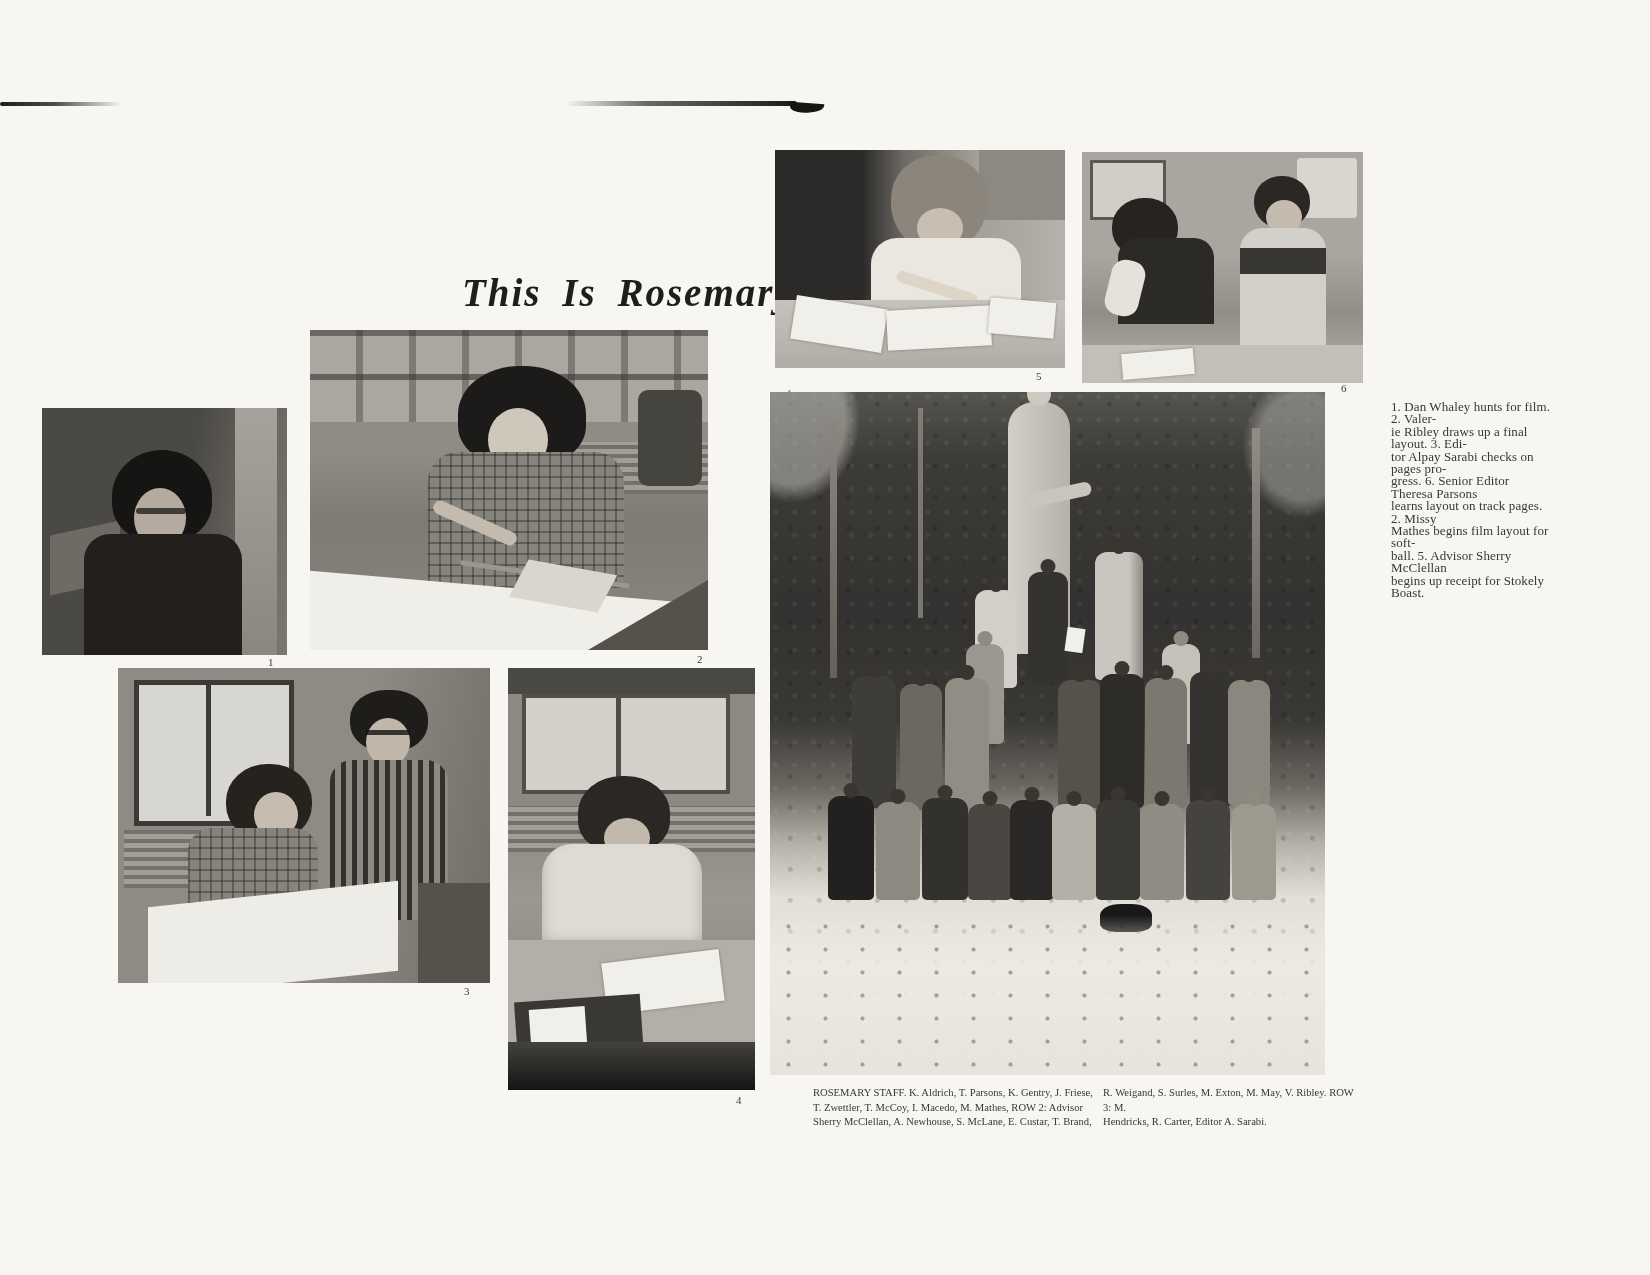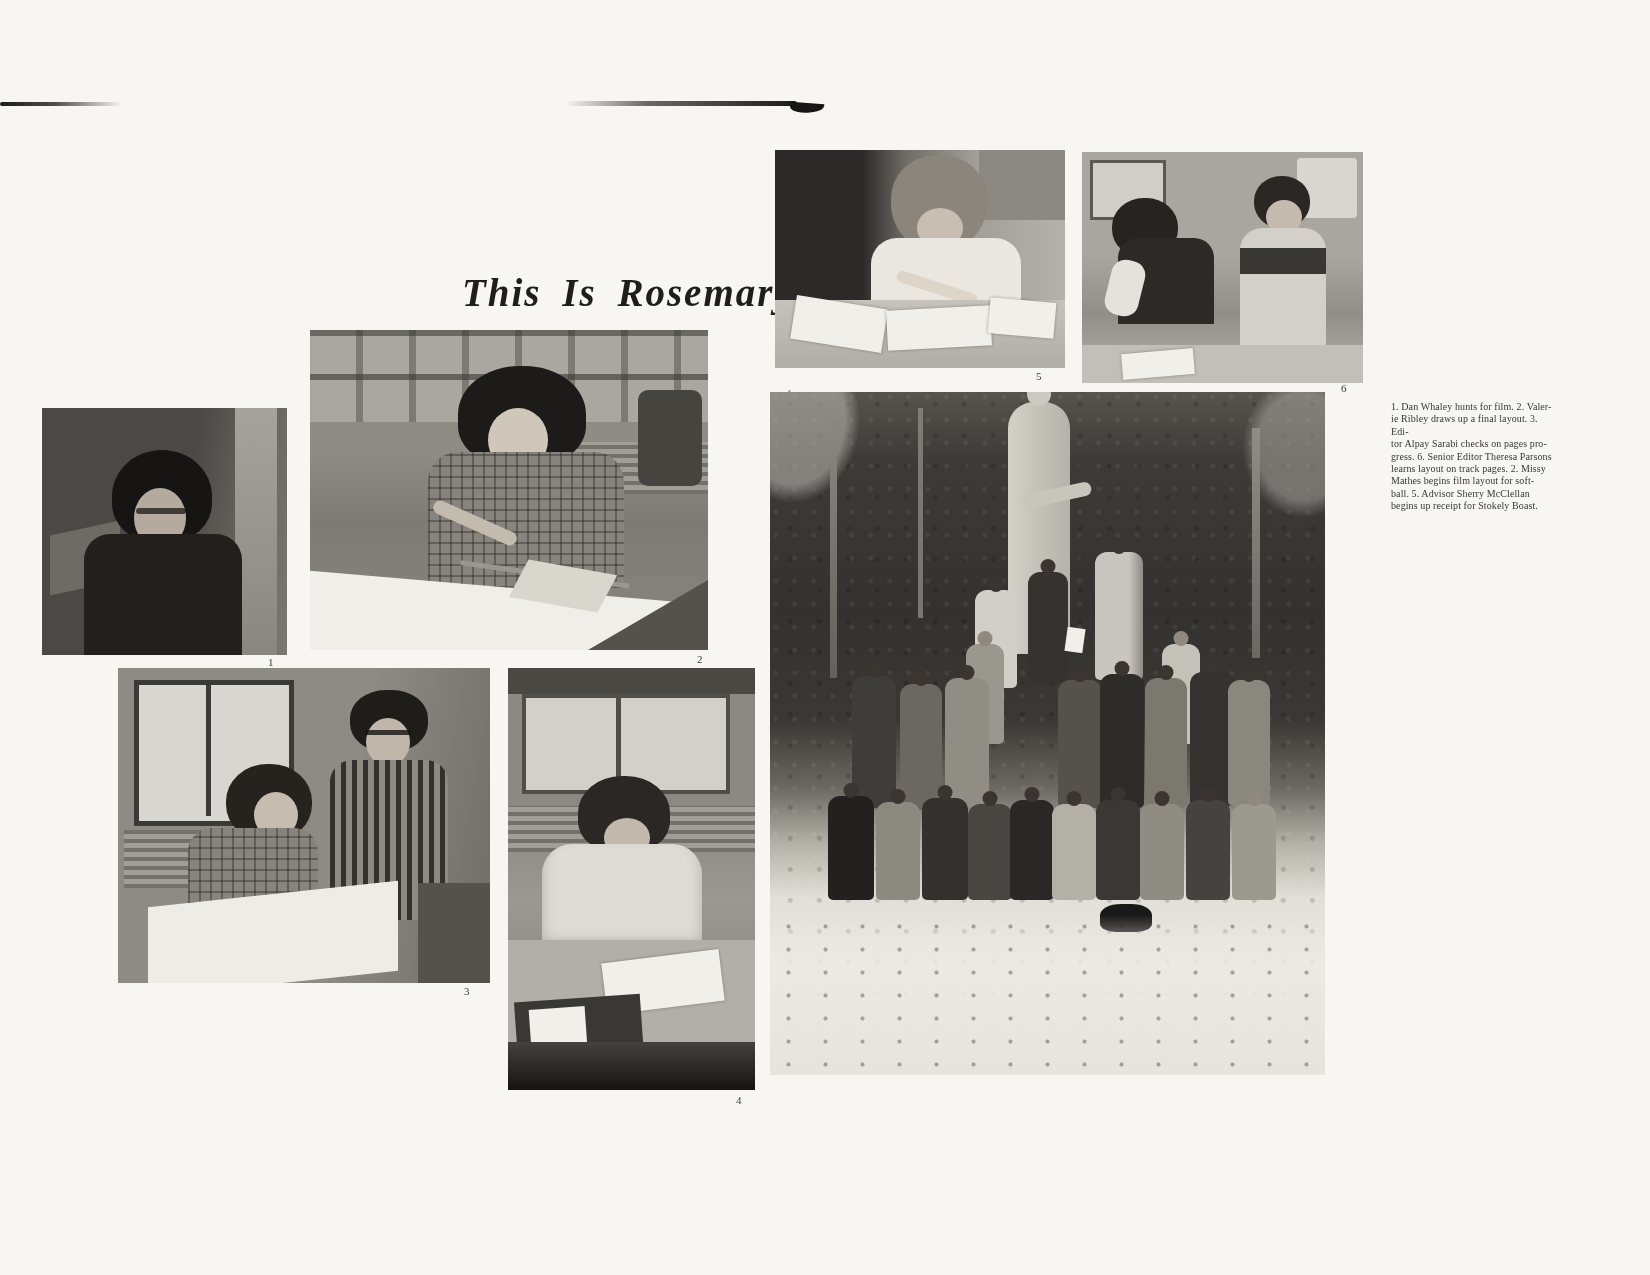--- a/index.html
+++ b/index.html
@@ -41,21 +41,21 @@
   .fig.darkhead::before{background:#3a3530;}
   .fig.grayhead::before{background:#8f897f;}
 
   .statue{position:absolute;border-radius:26px 26px 8px 8px;
     background:linear-gradient(90deg,#d3d0c8,#b5b2aa);}
   .statue::before{content:"";position:absolute;top:-20px;left:50%;transform:translateX(-50%);
     width:24px;height:24px;border-radius:50%;background:#ccc9c1;}
 
   
   .caption{position:absolute;color:#393733;font-family:"Liberation Serif",serif;}
-  #side-caption{left:1391px;top:401px;width:162px;font-size:10px;line-height:12.4px;letter-spacing:.1px;}
+  #side-caption{left:1391px;top:401px;width:162px;font-size:13px;line-height:12.4px;letter-spacing:.1px;}
   #staff-caption-col1{left:813px;top:1086px;width:302px;font-size:10.6px;line-height:14.6px;}
   #staff-caption-col2{left:1103px;top:1086px;width:260px;font-size:10.6px;line-height:14.6px;}
 </style>
 </head>
 <body>
 
 <div id="spread">
 
   <div class="streak streak-left"></div>
   <div class="streak streak-right"></div>
@@ -229,14 +229,23 @@
     <div>1. Dan Whaley hunts for film. 2. Valer-</div>
     <div>ie Ribley draws up a final layout. 3. Edi-</div>
     <div>tor Alpay Sarabi checks on pages pro-</div>
     <div>gress. 6. Senior Editor Theresa Parsons</div>
     <div>learns layout on track pages. 2. Missy</div>
     <div>Mathes begins film layout for soft-</div>
     <div>ball. 5. Advisor Sherry McClellan</div>
     <div>begins up receipt for Stokely Boast.</div>
   </div>
 
+  <div class="caption" id="staff-caption-col1">
+    <div>ROSEMARY STAFF. K. Aldrich, T. Parsons, K. Gentry, J. Friese,</div>
+    <div>T. Zwettler, T. McCoy, I. Macedo, M. Mathes, ROW 2: Advisor</div>
+    <div>Sherry McClellan, A. Newhouse, S. McLane, E. Custar, T. Brand,</div>
+  </div>
+  <div class="caption" id="staff-caption-col2">
+    <div>R. Weigand, S. Surles, M. Exton, M. May, V. Ribley. ROW 3: M.</div>
+    <div>Hendricks, R. Carter, Editor A. Sarabi.</div>
+  </div>
 
 </div>
 
 </body></html>

